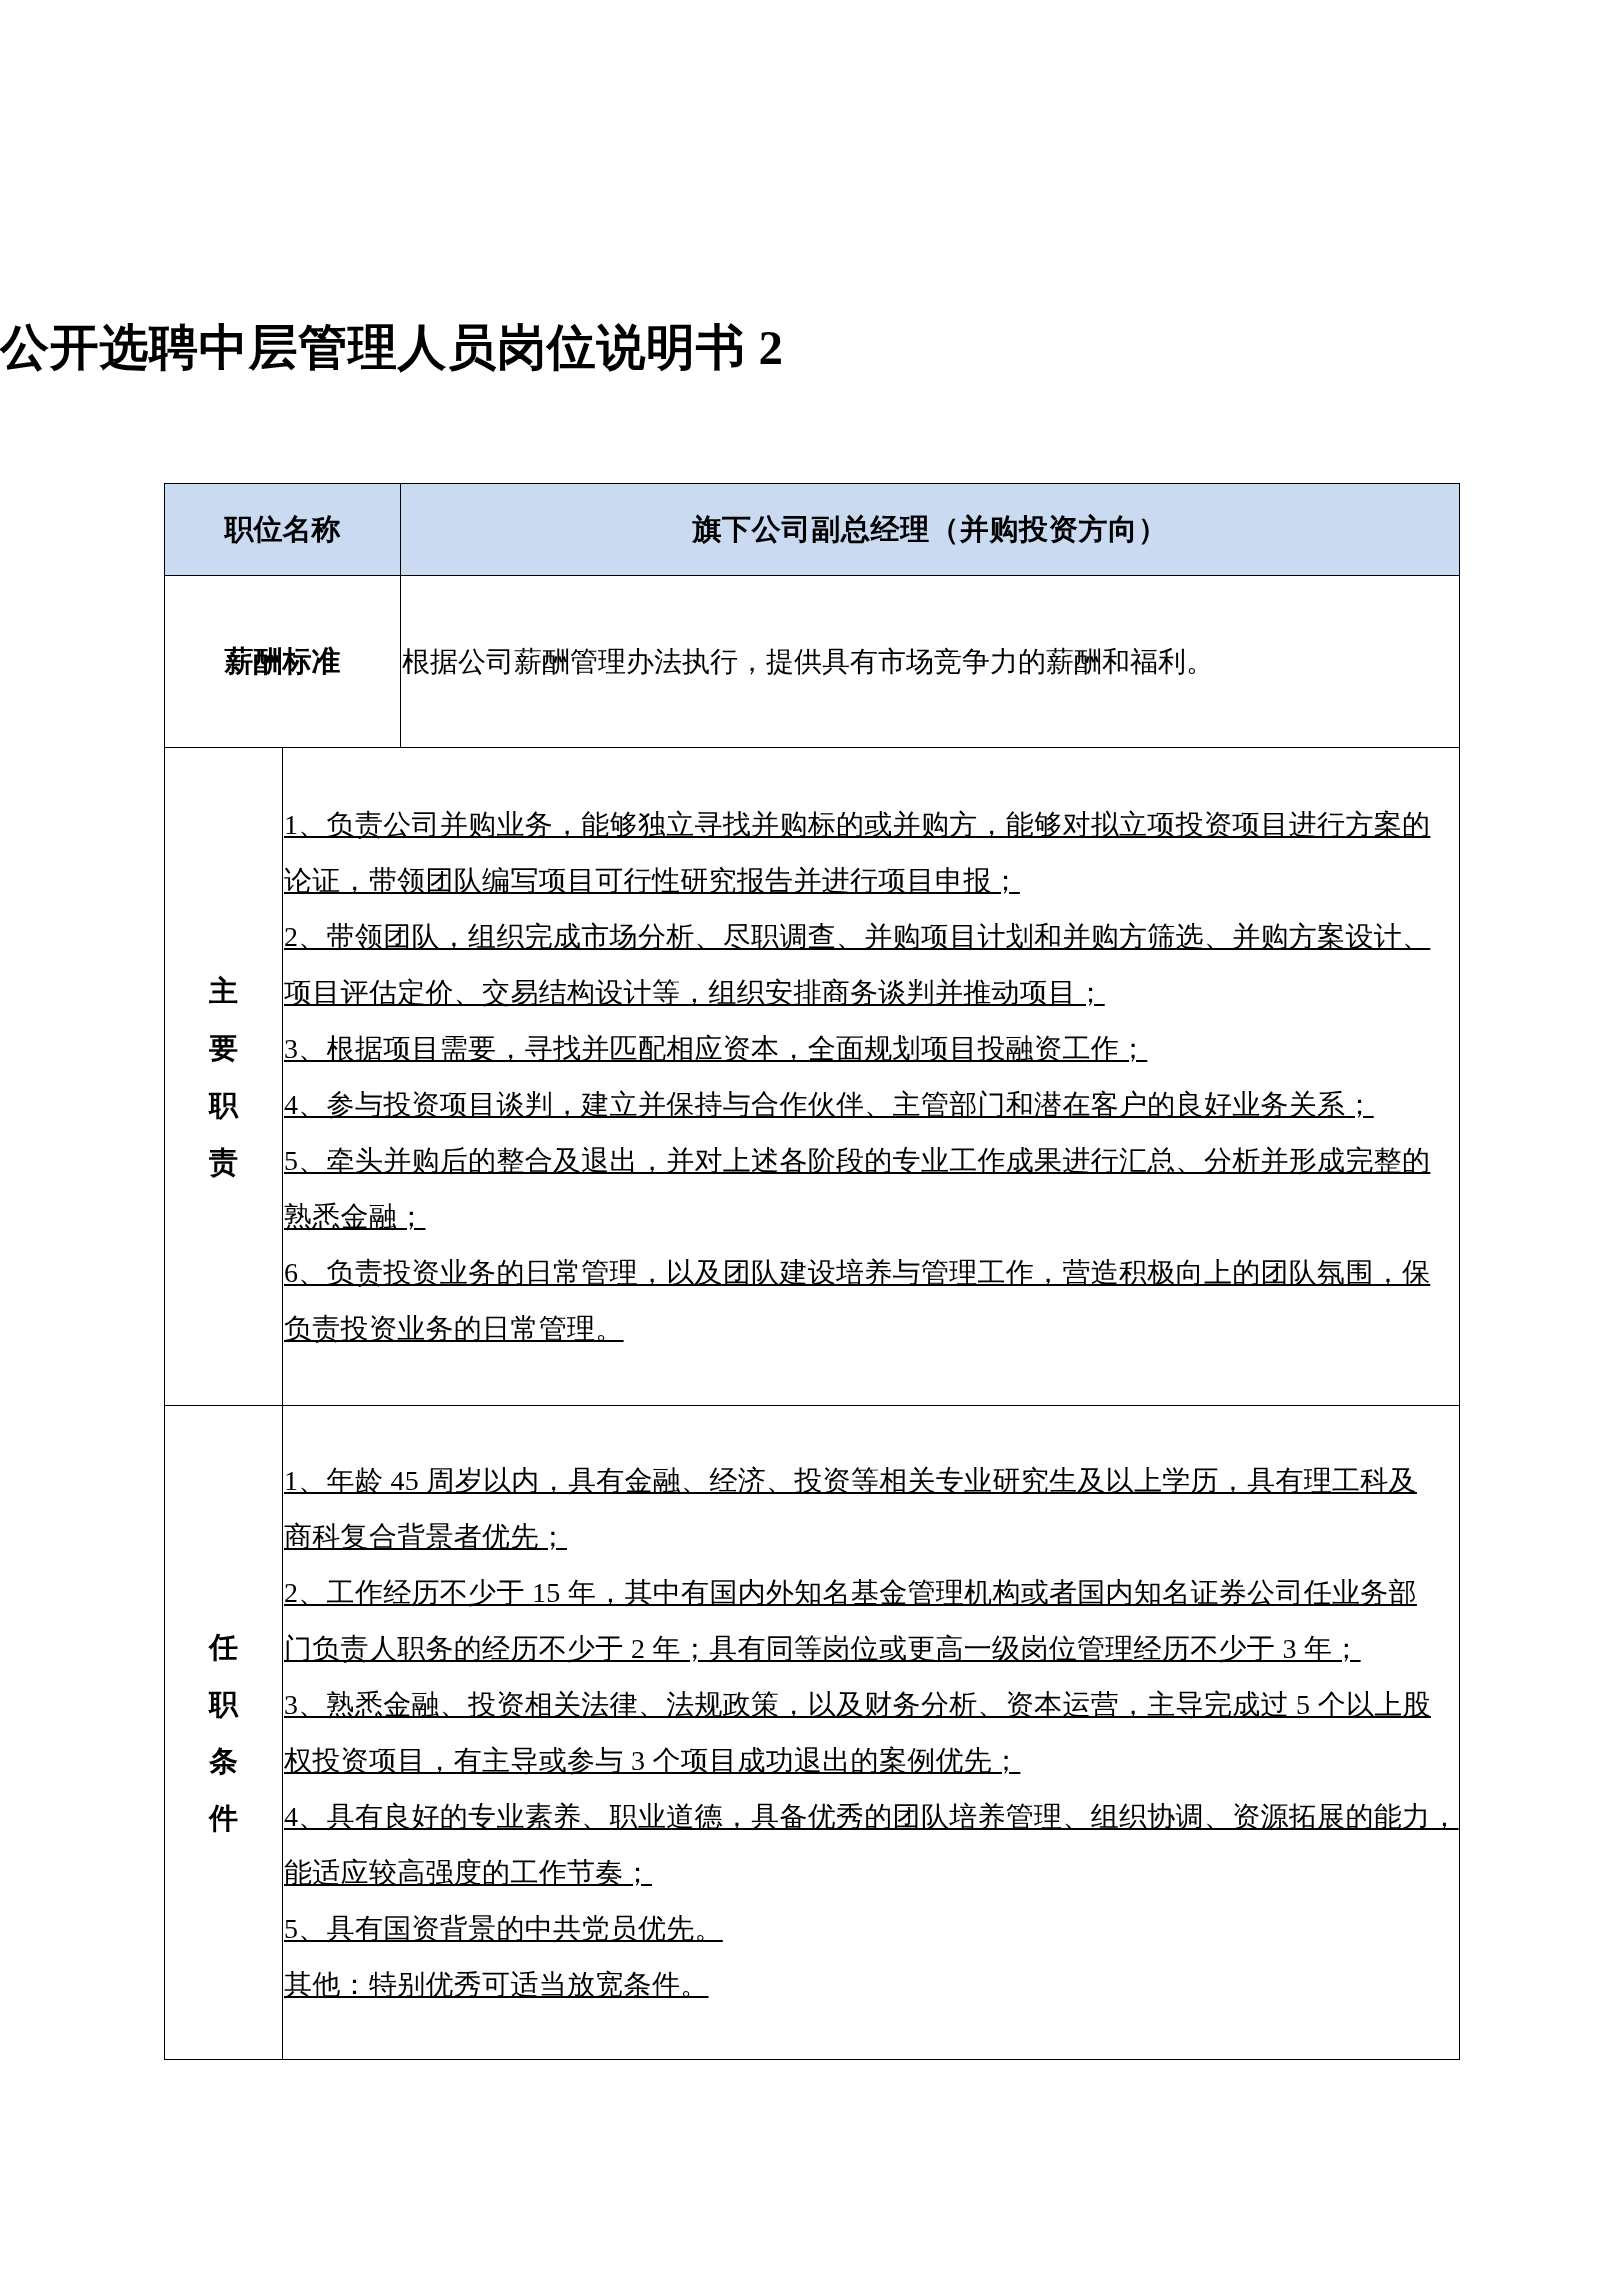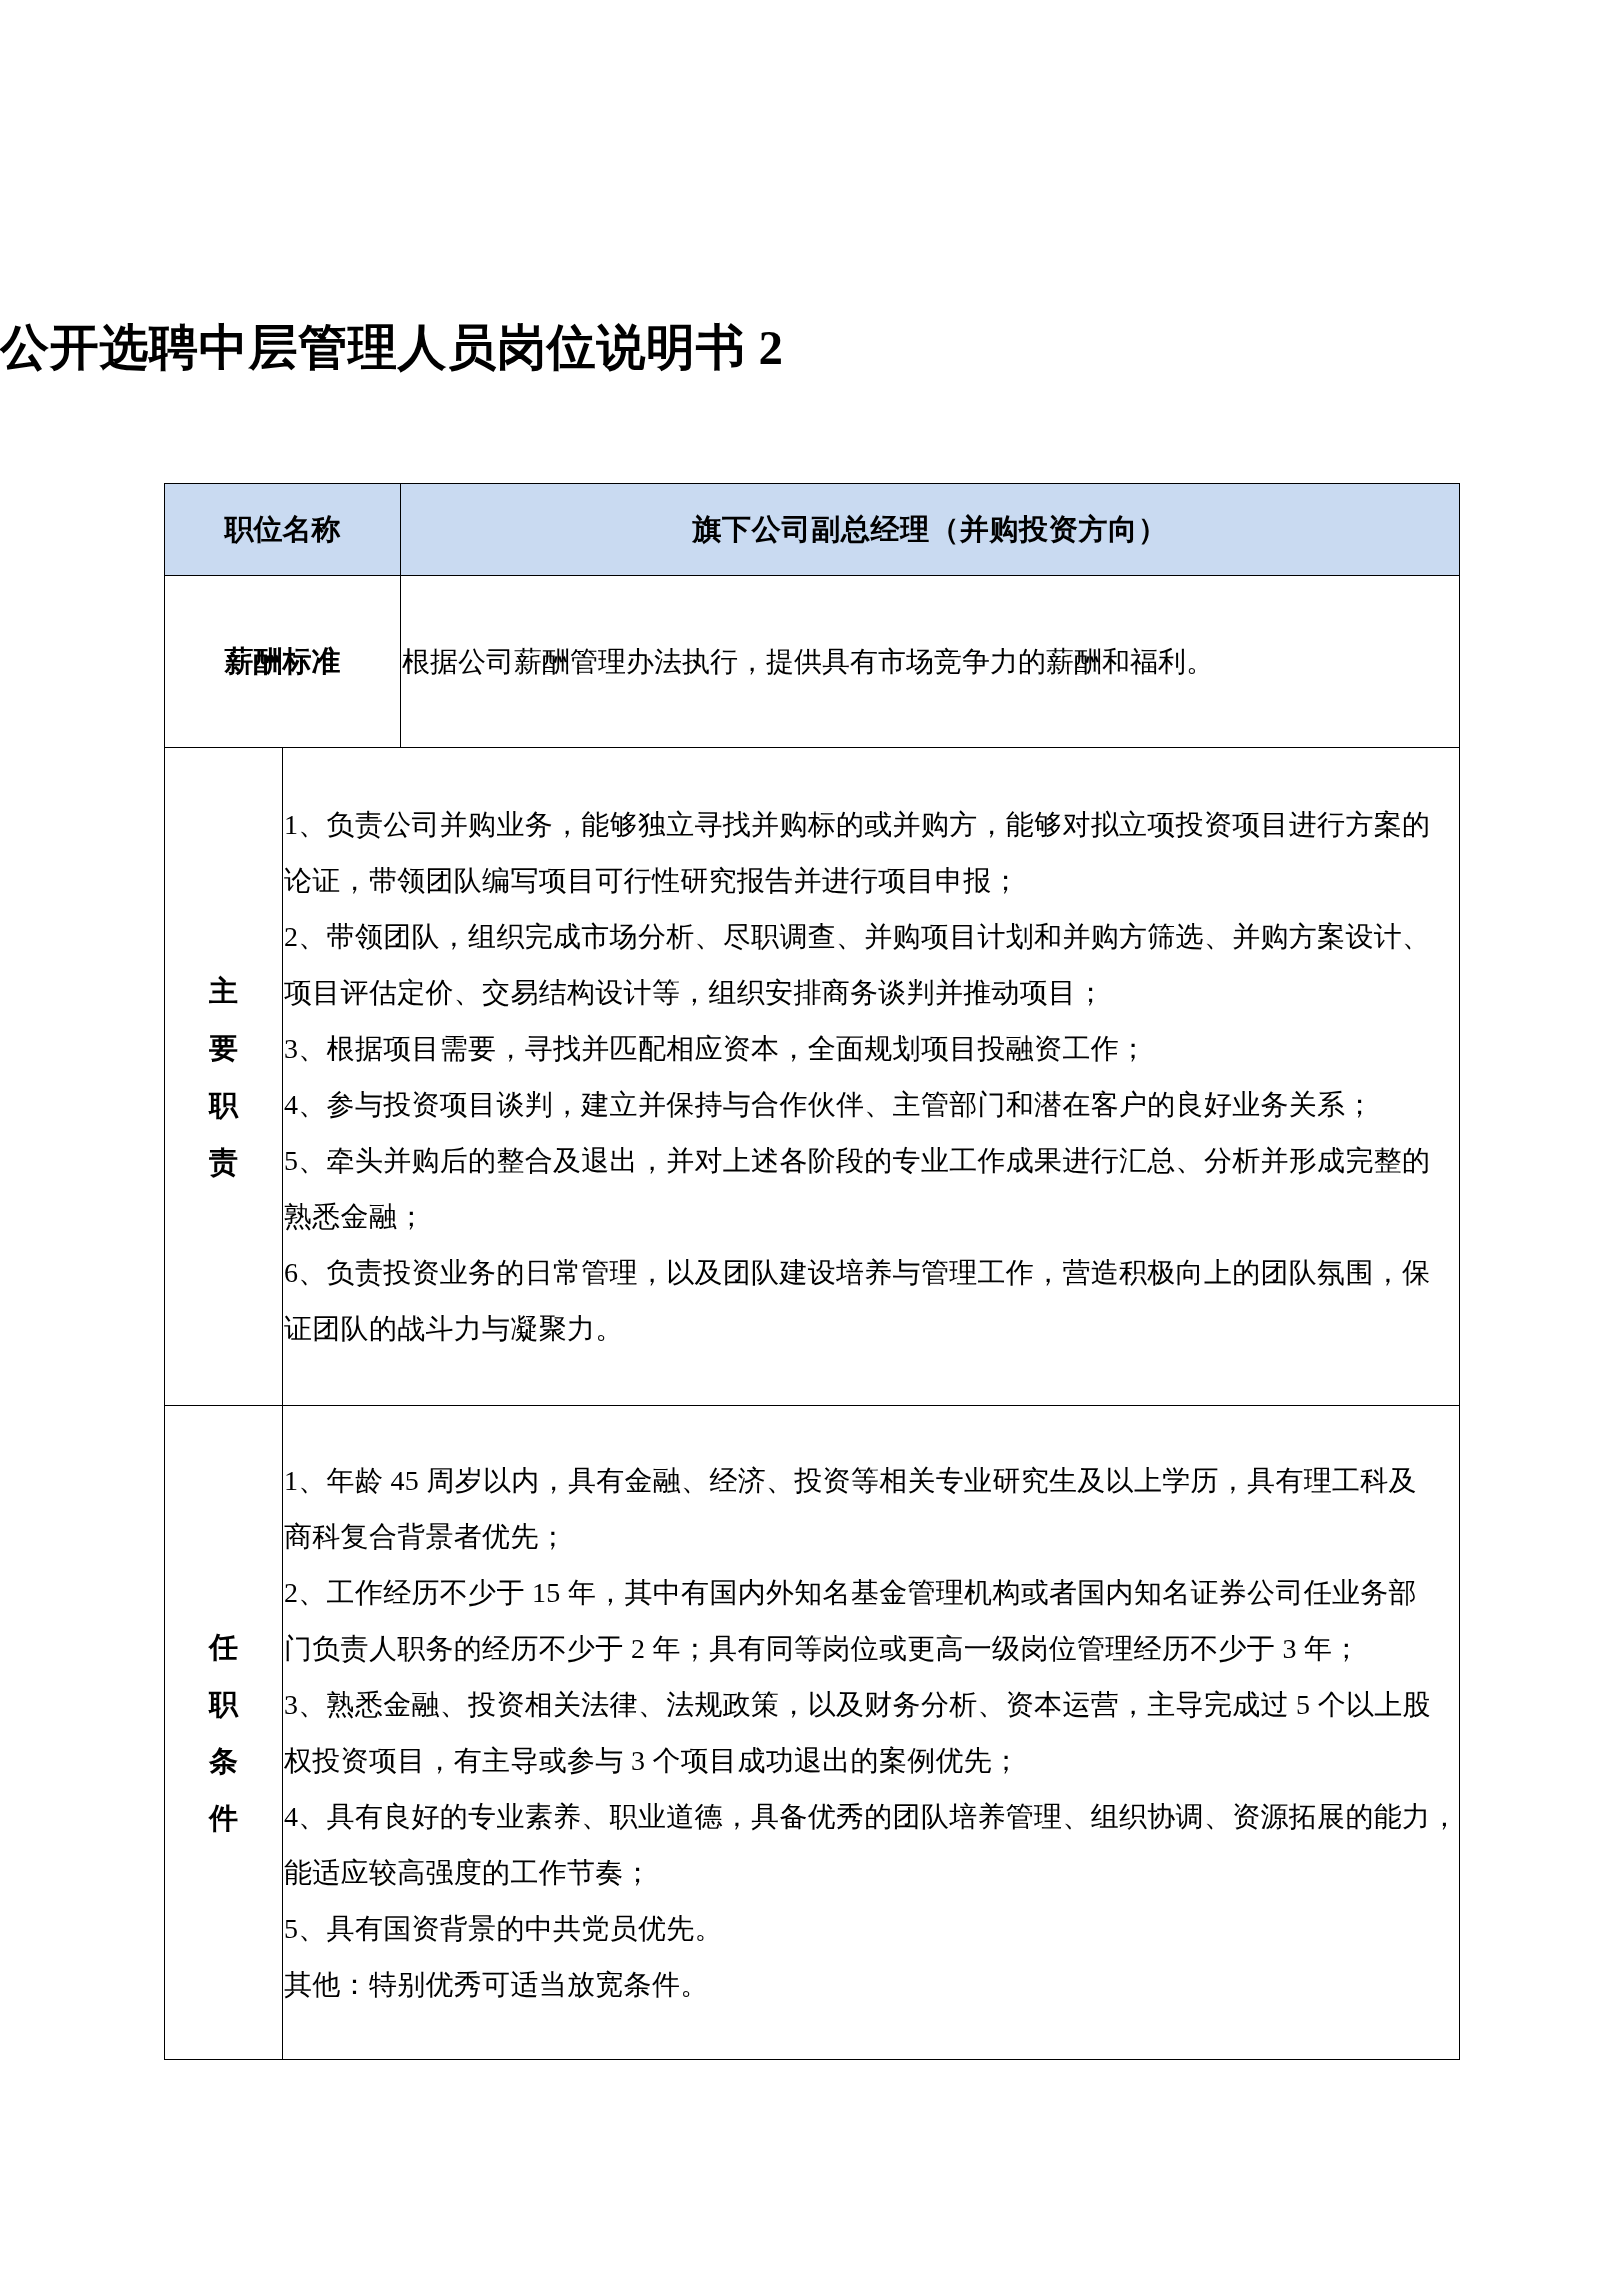--- a/index.html
+++ b/index.html
@@ -66,20 +66,21 @@
     font-size: 29px;
   }
   td.vlabel div {
     line-height: 57px;
     text-align: center;
   }
   td.lines div {
     line-height: 56px;
     white-space: nowrap;
     letter-spacing: 0.3px;
+    text-decoration: underline;
   }
 </style>
 </head>
 <body>
 
 <div class="page">
 
   <h1 class="title">公开选聘中层管理人员岗位说明书 2</h1>
 
   <table class="job-table">
@@ -109,21 +110,21 @@
         <td colspan="2" class="content-left lines">
             <div>1、负责公司并购业务，能够独立寻找并购标的或并购方，能够对拟立项投资项目进行方案的</div>
             <div>论证，带领团队编写项目可行性研究报告并进行项目申报；</div>
             <div>2、带领团队，组织完成市场分析、尽职调查、并购项目计划和并购方筛选、并购方案设计、</div>
             <div>项目评估定价、交易结构设计等，组织安排商务谈判并推动项目；</div>
             <div>3、根据项目需要，寻找并匹配相应资本，全面规划项目投融资工作；</div>
             <div>4、参与投资项目谈判，建立并保持与合作伙伴、主管部门和潜在客户的良好业务关系；</div>
             <div>5、牵头并购后的整合及退出，并对上述各阶段的专业工作成果进行汇总、分析并形成完整的</div>
             <div>熟悉金融；</div>
             <div>6、负责投资业务的日常管理，以及团队建设培养与管理工作，营造积极向上的团队氛围，保</div>
-            <div>证团队的战斗力与凝聚力。</div>
+            <div>负责投资业务的日常管理。</div>
           </td>
       </tr>
 
       <tr class="r4">
         <td class="vlabel">
             <div>任</div>
             <div>职</div>
             <div>条</div>
             <div>件</div>
           </td>

